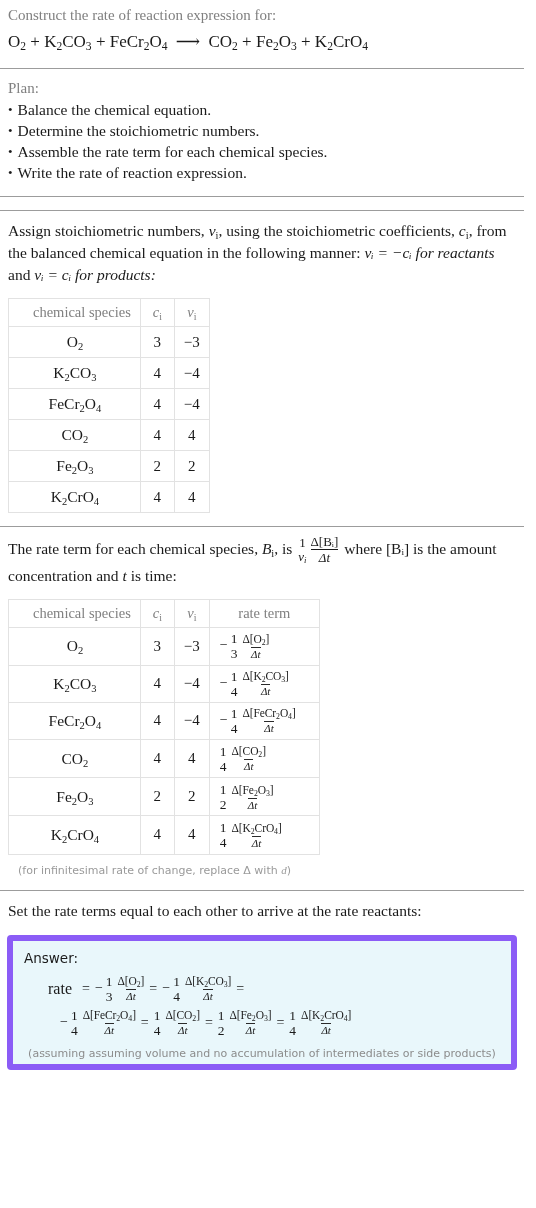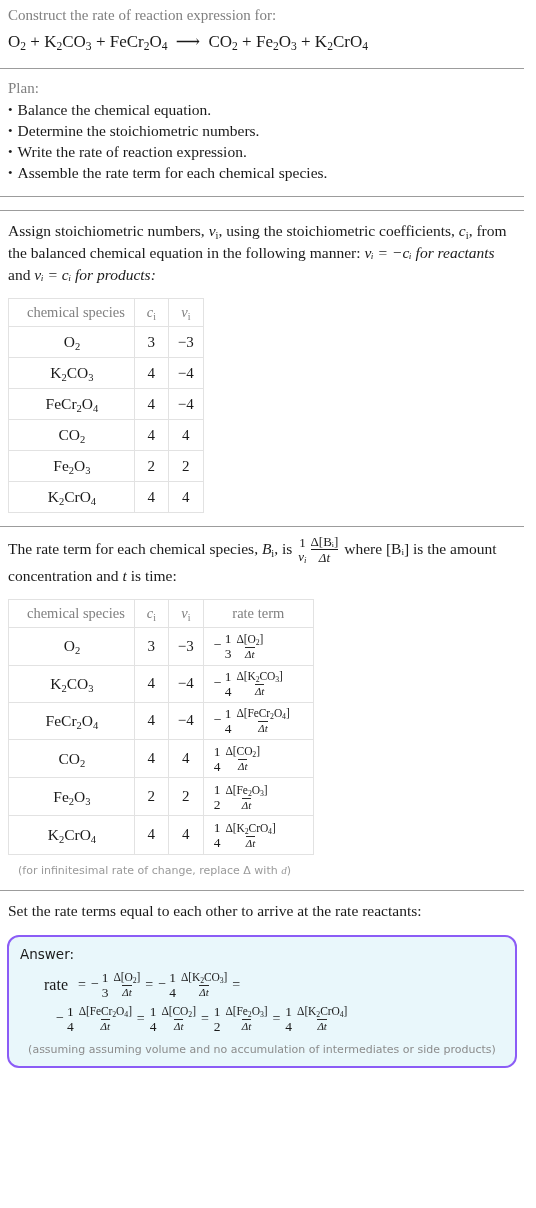--- a/index.html
+++ b/index.html
@@ -86,21 +86,21 @@
     color: #808080;
     font-weight: normal;
     font-size: 14.5px;
     padding: 5px 9px;
   }
   table.grid td.species {
     text-align: center;
     font-size: 15.5px;
     padding: 6px 10px 6px 11px;
   }
-  table.grid th.species-h { text-align: left; padding-left: 18px; }
+  table.grid th.species-h { text-align: left; padding-left: 24px; }
   table.grid td.num { width: 34px; font-size: 15px; }
   table.grid td.rate { text-align: left; padding: 3px 12px 3px 10px; }
   table.grid th.rate-h { width: 110px; }
 
   
   .rateterm {
     display: inline-flex;
     align-items: center;
     font-size: 13px;
     line-height: 1;
@@ -123,23 +123,23 @@
   .stack .b { font-size: 13.5px; }
   .stack.line .b { border-top: 1px solid #2a2a2a; padding-top: 0px; margin-top: 1px; }
   .stack.sm .t { font-size: 11.5px; letter-spacing: -0.1px; }
   .stack.sm .b { font-size: 11px; font-style: italic; }
   .gap { display: inline-block; width: 5px; }
 
   
   .answer-wrap { padding: 0 7px; margin-top: 13px; }
   .answer {
     background: #e9f7fb;
-    border: 2px solid #8b5cf6;
-    border-radius: 12px;
-    padding: 9px 11px 10px 11px;
+    border: 6px solid #8b5cf6;
+    border-radius: 4px;
+    padding: 9px 11px 4px 11px;
   }
   .answer .ans-label {
     font-family: "DejaVu Sans", "Liberation Sans", sans-serif;
     font-size: 13.5px;
     color: #1a1a1a;
     padding-bottom: 8px;
   }
   .ans-body { padding-left: 24px; }
   .ans-line {
     display: flex;
@@ -179,22 +179,22 @@
     </div>
   </div>
 
   <hr class="rule">
 
   <div class="sec">
     <div class="plan-head">Plan:</div>
     <ul class="plan" id="plan-list">
         <li>Balance the chemical equation.</li>
         <li>Determine the stoichiometric numbers.</li>
+        <li>Assemble the rate term for each chemical species.</li>
         <li>Write the rate of reaction expression.</li>
-        <li>Assemble the rate term for each chemical species.</li>
       </ul>
   </div>
 
   <hr class="rule">
 
 
   <hr class="rule">
 
   <div class="sec">
     <div class="para" id="assign-para">Assign stoichiometric numbers, <span class="it">ν</span><sub>i</sub>, using the stoichiometric coefficients, <span class="it">c</span><sub>i</sub>, from the balanced chemical equation in the following manner: <span class="it">νᵢ = −cᵢ for reactants</span> and <span class="it">νᵢ = cᵢ for products:</span></div>

